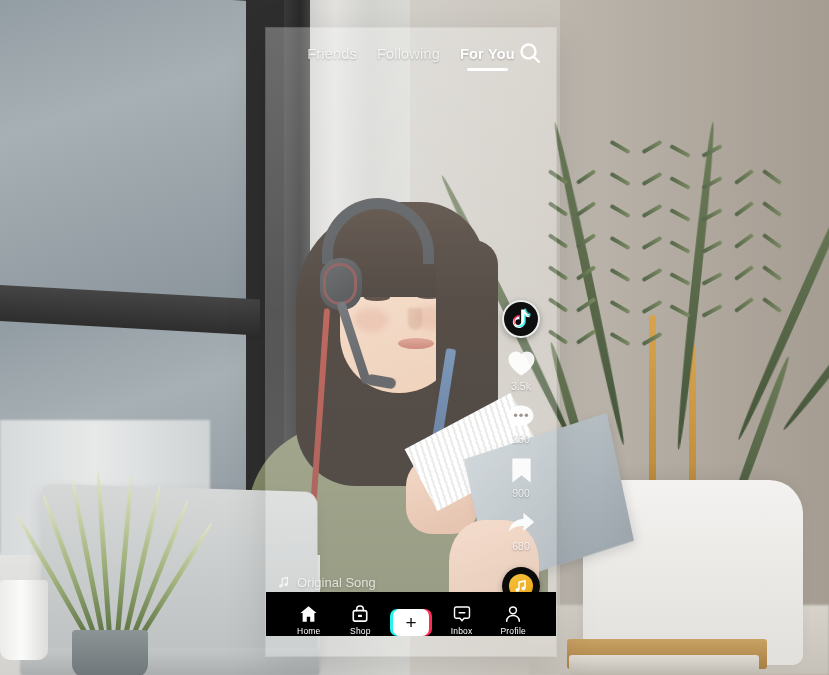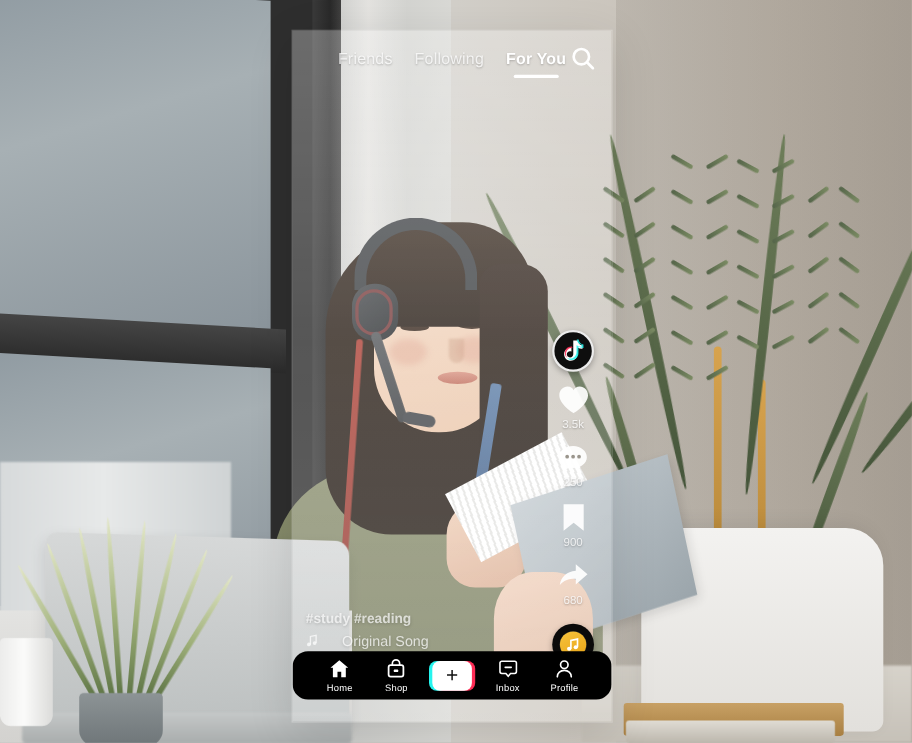--- a/index.html
+++ b/index.html
@@ -350,31 +350,30 @@
   .cap-tags {
     color:rgba(255,255,255,0.70); font-size:12.5px; font-weight:bold;
     text-shadow:0 1px 3px rgba(0,0,0,0.22); margin-bottom:6px;
   }
   .cap-translate {
     color:rgba(255,255,255,0.58); font-size:11.5px;
     text-shadow:0 1px 3px rgba(0,0,0,0.2); margin-bottom:9px; cursor:pointer;
   }
   .cap-song {
     color:rgba(255,255,255,0.72); font-size:13px;
-    display:flex; align-items:center; gap:21px;
+    display:flex; align-items:center; gap:7px;
     text-shadow:0 1px 3px rgba(0,0,0,0.22); cursor:pointer;
   }
 
   
   .bottom-nav {
     position:absolute; left:0; right:0; bottom:20px; height:44px;
     background:#000000;
-    display:flex; align-items:center; justify-content:space-around;
+    display:flex; align-items:flex-end; justify-content:space-around;
     padding:0 17px;
-    border-radius:14px;
   }
   .nav-item {
     display:flex; flex-direction:column; align-items:center; gap:3px;
     cursor:pointer; min-width:44px;
   }
   .nav-label { color:#ffffff; font-size:8.5px; letter-spacing:0.2px; }
   .create-btn {
     position:relative; width:42px; height:27px; cursor:pointer;
   }
   .create-cyan {
@@ -602,21 +601,20 @@
             <path d="M5 10.6V3.2l6-1.2v7" fill="none" stroke="#ffffff" stroke-width="1.5" stroke-linecap="round"></path>
             <circle cx="3.4" cy="10.8" r="1.9" fill="#ffffff"></circle>
             <circle cx="9.4" cy="9.4" r="1.9" fill="#ffffff"></circle>
           </svg>
         </div>
       </div>
     </div>
   </div>
 
   <div class="caption">
-    <div class="cap-tags">#study #reading</div>
     <div class="cap-song">
       <span>
         <svg width="12" height="13" viewBox="0 0 12 13">
           <path d="M4.2 9.6V2.6l5.2-1v6.4" fill="none" stroke="rgba(255,255,255,0.72)" stroke-width="1.2" stroke-linecap="round"></path>
           <circle cx="2.8" cy="9.9" r="1.7" fill="rgba(255,255,255,0.72)"></circle>
           <circle cx="8" cy="8.6" r="1.7" fill="rgba(255,255,255,0.72)"></circle>
         </svg>
       </span>
       <span>Original Song</span>
     </div>

